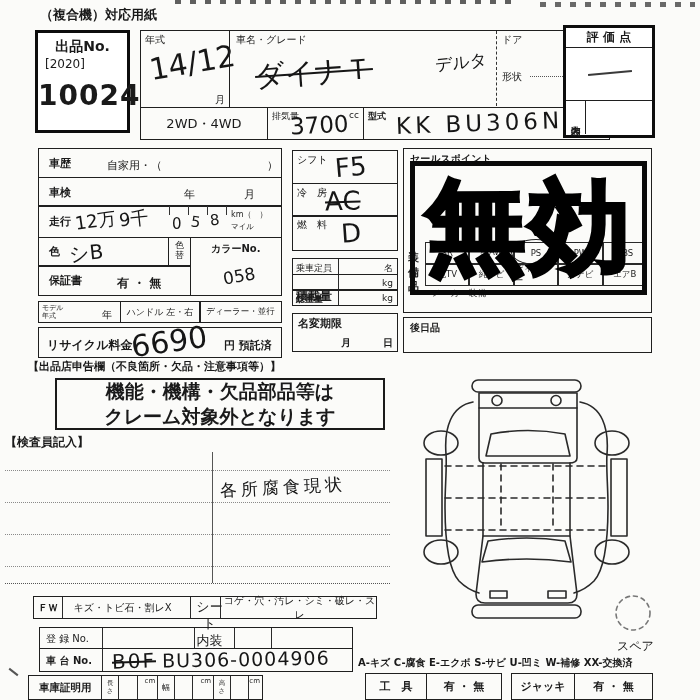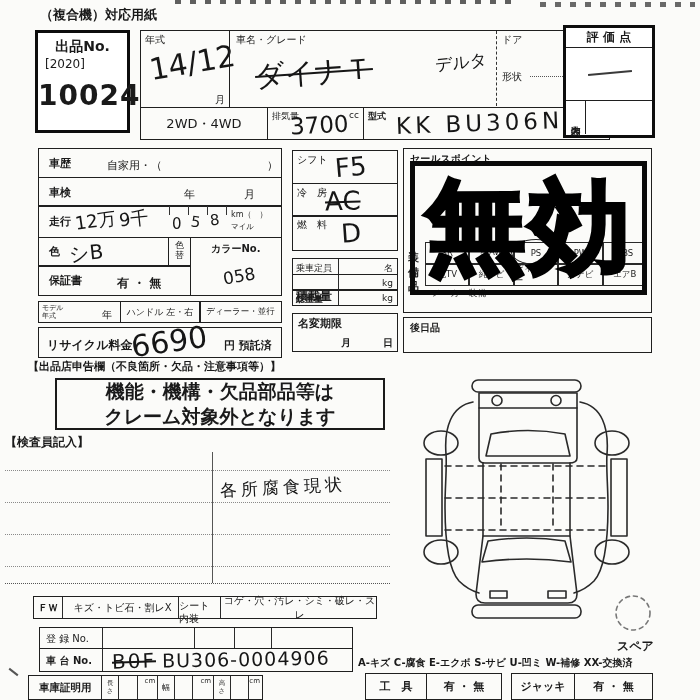--- a/index.html
+++ b/index.html
@@ -249,26 +249,26 @@
       <path d="M90,170 L177,170 L184,228 Q184,237 175,237 L92,237 Q83,237 83,228 Z"></path>
       <path d="M95,175 Q134,169 172,175 L178,196 Q134,190 89,196 Z"></path>
       <rect x="97" y="225" width="17" height="7"></rect>
       <rect x="155" y="225" width="18" height="7"></rect>
 
       <rect x="79" y="239" width="109" height="13" rx="6"></rect>
 
       <circle cx="240" cy="247" r="17" stroke-dasharray="4,4" stroke="#777"></circle>
     </g>
   </svg>
-  <div class="a" style="left:617px;top:638px;font-size:12px;font-weight:bold">スペア</div>
+  <div class="a" style="left:617px;top:638px;font-size:12px;font-weight:normal">スペア</div>
 
   <div class="a b" style="left:33px;top:596px;width:344px;height:23px">
     <span class="a cen" style="left:0;top:0;width:28px;height:100%;font-size:10px;font-weight:bold">ＦＷ</span>
     <span class="a cen" style="left:28px;top:0;width:120px;height:100%;border-left:1px solid #2a2a2a;font-size:10px">キズ・トビ石・割レX</span>
-    <span class="a" style="left:144px;top:0;width:38px;height:100%;border-left:1px solid #2a2a2a;font-size:10px;line-height:1.3;text-align:left;padding-top:2px">
+    <span class="a" style="left:156px;top:0;width:38px;height:100%;border-left:1px solid #2a2a2a;font-size:13px;line-height:1.3;text-align:center;padding-top:2px">
       <span style="display:block">シート</span>
       <span style="display:block">内装</span>
     </span>
     <span class="a cen" style="left:186px;top:0;width:158px;height:100%;border-left:1px solid #2a2a2a;font-size:10px">コゲ・穴・汚レ・シミ・破レ・スレ</span>
   </div>
 
   <div class="a b" style="left:39px;top:627px;width:314px;height:22px">
     <span class="a" style="left:6px;top:4px;font-size:10px;font-weight:normal">登 録 No.</span>
     <span class="a" style="left:62px;top:0;width:1px;height:100%;background:#2a2a2a"></span>
     <span class="a" style="left:154px;top:0;width:1px;height:100%;background:#2a2a2a"></span>

